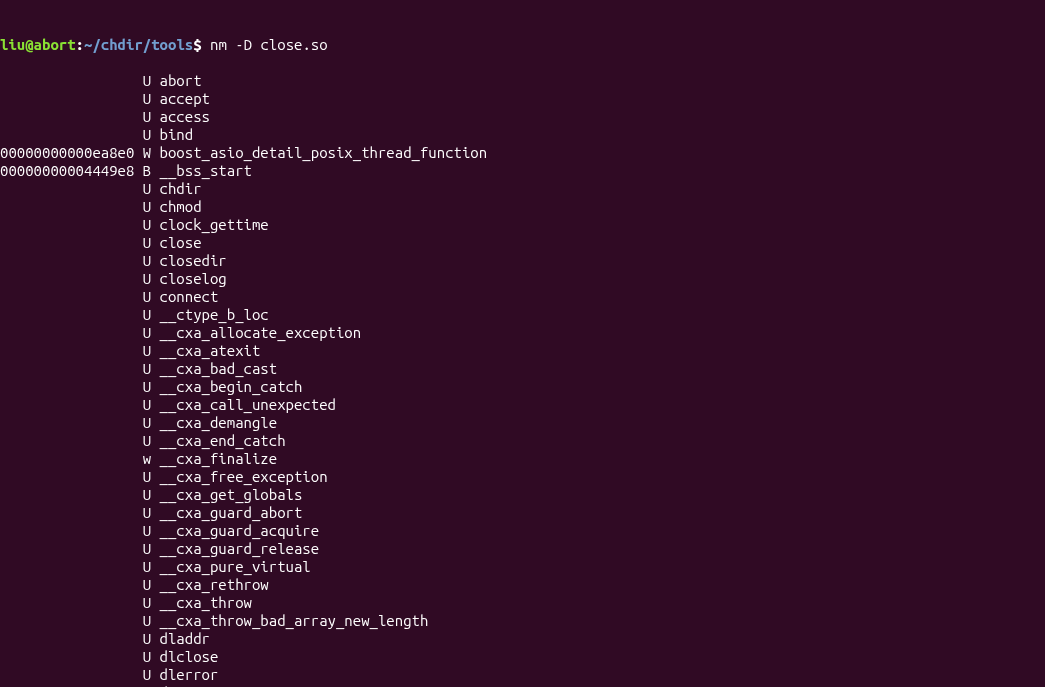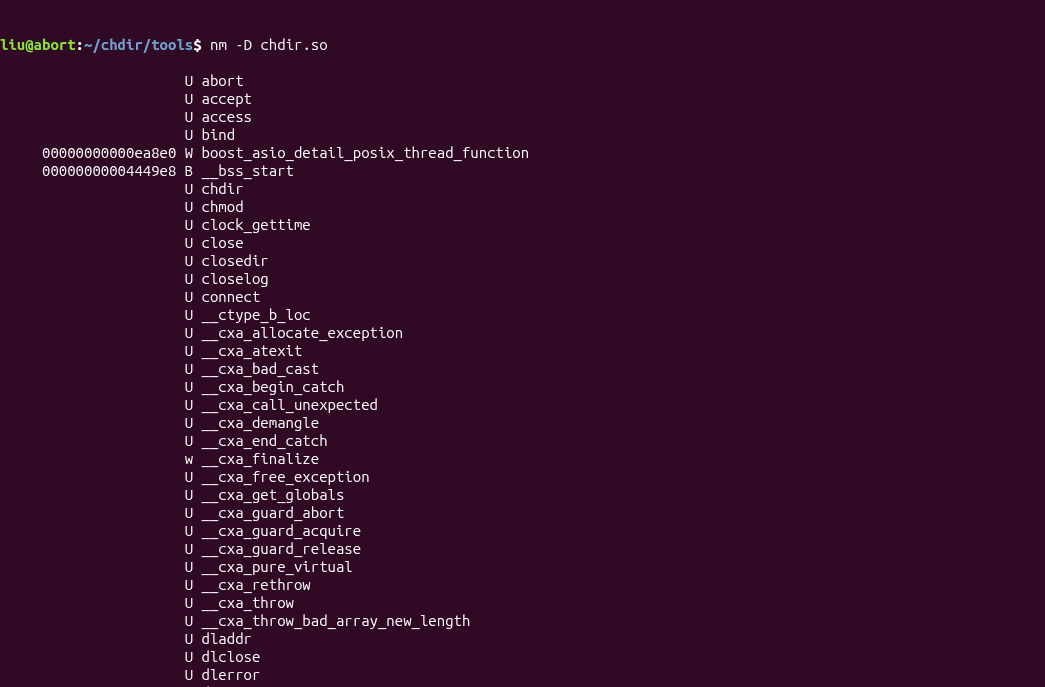--- a/index.html
+++ b/index.html
@@ -16,27 +16,27 @@
     white-space: pre;
   }
   .term {
     padding: 0;
   }
   .prompt-user { color: #8ae234; font-weight: bold; }
   .prompt-path { color: #729fcf; font-weight: bold; }
   .prompt-colon, .prompt-dollar { color: #ffffff; font-weight: bold; }
   .cmd { color: #ffffff; }
   .row { display: block; }
-  .addr { display: inline-block; width: 16ch; text-align: left; padding-left: 42px; }
+  .addr { display: inline-block; width: 16ch; text-align: left; }
   .type { display: inline-block; width: 1ch; }
   .sp1 { display: inline-block; width: 1ch; }
   .sym { }
 </style>
 </head>
 <body>
 <div class="term">
-<div class="row"><span class="prompt-user">liu@abort</span><span class="prompt-colon">:</span><span class="prompt-path">~/chdir/tools</span><span class="prompt-dollar">$ </span><span class="cmd">nm -D chdir.so</span></div>
+<div class="row"><span class="prompt-user">liu@abort</span><span class="prompt-colon">:</span><span class="prompt-path">~/chdir/tools</span><span class="prompt-dollar">$ </span><span class="cmd">nm -D close.so</span></div>
 <div id="rows"><div class="row"><span class="addr">                </span><span class="sp1"> </span><span class="type">U</span><span class="sp1"> </span><span class="sym">abort</span></div><div class="row"><span class="addr">                </span><span class="sp1"> </span><span class="type">U</span><span class="sp1"> </span><span class="sym">accept</span></div><div class="row"><span class="addr">                </span><span class="sp1"> </span><span class="type">U</span><span class="sp1"> </span><span class="sym">access</span></div><div class="row"><span class="addr">                </span><span class="sp1"> </span><span class="type">U</span><span class="sp1"> </span><span class="sym">bind</span></div><div class="row"><span class="addr">00000000000ea8e0</span><span class="sp1"> </span><span class="type">W</span><span class="sp1"> </span><span class="sym">boost_asio_detail_posix_thread_function</span></div><div class="row"><span class="addr">00000000004449e8</span><span class="sp1"> </span><span class="type">B</span><span class="sp1"> </span><span class="sym">__bss_start</span></div><div class="row"><span class="addr">                </span><span class="sp1"> </span><span class="type">U</span><span class="sp1"> </span><span class="sym">chdir</span></div><div class="row"><span class="addr">                </span><span class="sp1"> </span><span class="type">U</span><span class="sp1"> </span><span class="sym">chmod</span></div><div class="row"><span class="addr">                </span><span class="sp1"> </span><span class="type">U</span><span class="sp1"> </span><span class="sym">clock_gettime</span></div><div class="row"><span class="addr">                </span><span class="sp1"> </span><span class="type">U</span><span class="sp1"> </span><span class="sym">close</span></div><div class="row"><span class="addr">                </span><span class="sp1"> </span><span class="type">U</span><span class="sp1"> </span><span class="sym">closedir</span></div><div class="row"><span class="addr">                </span><span class="sp1"> </span><span class="type">U</span><span class="sp1"> </span><span class="sym">closelog</span></div><div class="row"><span class="addr">                </span><span class="sp1"> </span><span class="type">U</span><span class="sp1"> </span><span class="sym">connect</span></div><div class="row"><span class="addr">                </span><span class="sp1"> </span><span class="type">U</span><span class="sp1"> </span><span class="sym">__ctype_b_loc</span></div><div class="row"><span class="addr">                </span><span class="sp1"> </span><span class="type">U</span><span class="sp1"> </span><span class="sym">__cxa_allocate_exception</span></div><div class="row"><span class="addr">                </span><span class="sp1"> </span><span class="type">U</span><span class="sp1"> </span><span class="sym">__cxa_atexit</span></div><div class="row"><span class="addr">                </span><span class="sp1"> </span><span class="type">U</span><span class="sp1"> </span><span class="sym">__cxa_bad_cast</span></div><div class="row"><span class="addr">                </span><span class="sp1"> </span><span class="type">U</span><span class="sp1"> </span><span class="sym">__cxa_begin_catch</span></div><div class="row"><span class="addr">                </span><span class="sp1"> </span><span class="type">U</span><span class="sp1"> </span><span class="sym">__cxa_call_unexpected</span></div><div class="row"><span class="addr">                </span><span class="sp1"> </span><span class="type">U</span><span class="sp1"> </span><span class="sym">__cxa_demangle</span></div><div class="row"><span class="addr">                </span><span class="sp1"> </span><span class="type">U</span><span class="sp1"> </span><span class="sym">__cxa_end_catch</span></div><div class="row"><span class="addr">                </span><span class="sp1"> </span><span class="type">w</span><span class="sp1"> </span><span class="sym">__cxa_finalize</span></div><div class="row"><span class="addr">                </span><span class="sp1"> </span><span class="type">U</span><span class="sp1"> </span><span class="sym">__cxa_free_exception</span></div><div class="row"><span class="addr">                </span><span class="sp1"> </span><span class="type">U</span><span class="sp1"> </span><span class="sym">__cxa_get_globals</span></div><div class="row"><span class="addr">                </span><span class="sp1"> </span><span class="type">U</span><span class="sp1"> </span><span class="sym">__cxa_guard_abort</span></div><div class="row"><span class="addr">                </span><span class="sp1"> </span><span class="type">U</span><span class="sp1"> </span><span class="sym">__cxa_guard_acquire</span></div><div class="row"><span class="addr">                </span><span class="sp1"> </span><span class="type">U</span><span class="sp1"> </span><span class="sym">__cxa_guard_release</span></div><div class="row"><span class="addr">                </span><span class="sp1"> </span><span class="type">U</span><span class="sp1"> </span><span class="sym">__cxa_pure_virtual</span></div><div class="row"><span class="addr">                </span><span class="sp1"> </span><span class="type">U</span><span class="sp1"> </span><span class="sym">__cxa_rethrow</span></div><div class="row"><span class="addr">                </span><span class="sp1"> </span><span class="type">U</span><span class="sp1"> </span><span class="sym">__cxa_throw</span></div><div class="row"><span class="addr">                </span><span class="sp1"> </span><span class="type">U</span><span class="sp1"> </span><span class="sym">__cxa_throw_bad_array_new_length</span></div><div class="row"><span class="addr">                </span><span class="sp1"> </span><span class="type">U</span><span class="sp1"> </span><span class="sym">dladdr</span></div><div class="row"><span class="addr">                </span><span class="sp1"> </span><span class="type">U</span><span class="sp1"> </span><span class="sym">dlclose</span></div><div class="row"><span class="addr">                </span><span class="sp1"> </span><span class="type">U</span><span class="sp1"> </span><span class="sym">dlerror</span></div><div class="row"><span class="addr">                </span><span class="sp1"> </span><span class="type">U</span><span class="sp1"> </span><span class="sym">dlopen</span></div></div>
 </div>
 
 
 
 
 
 </body></html>

